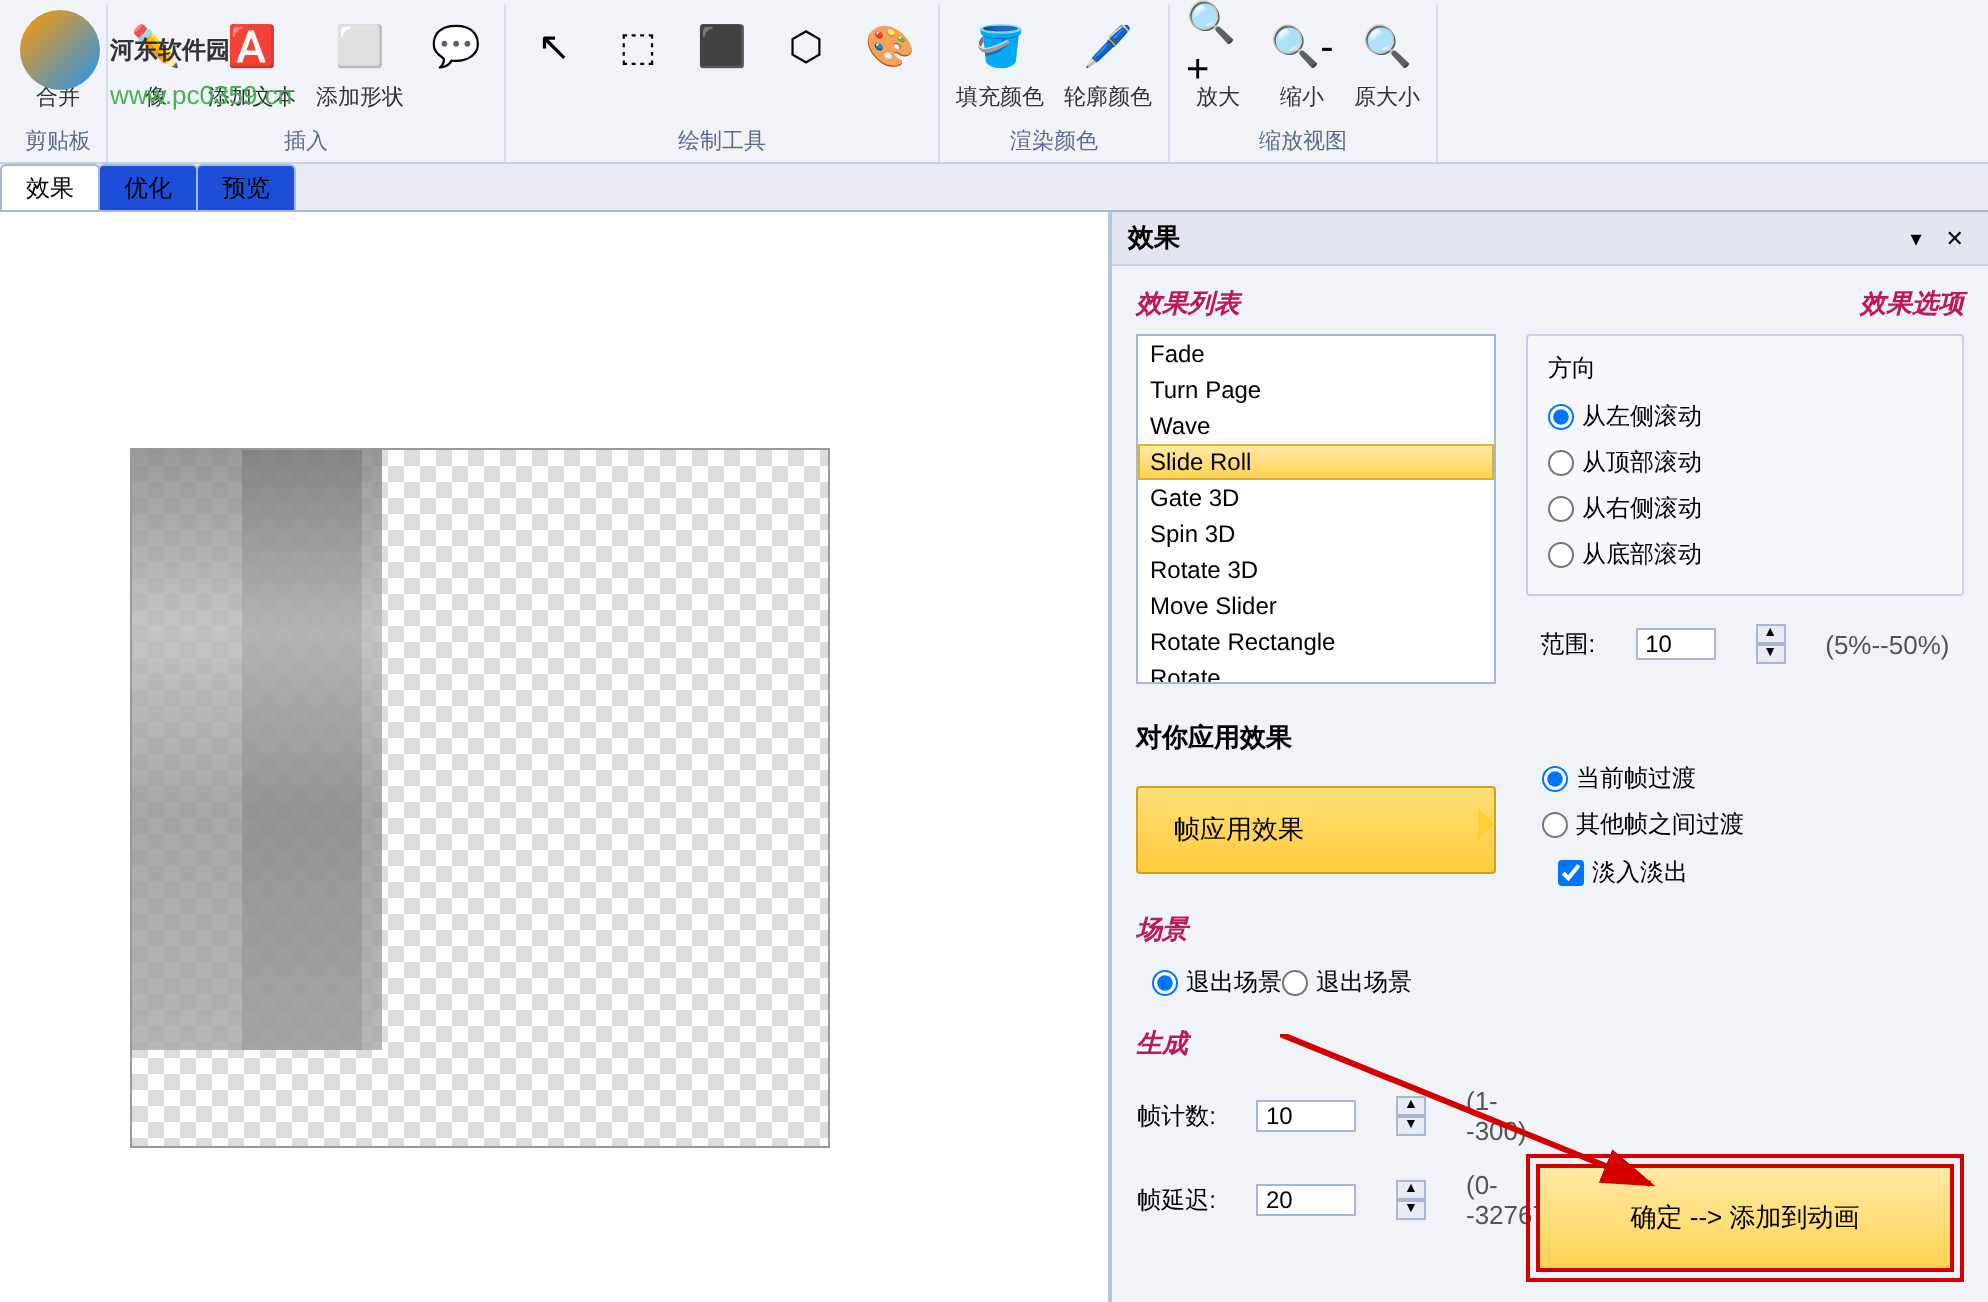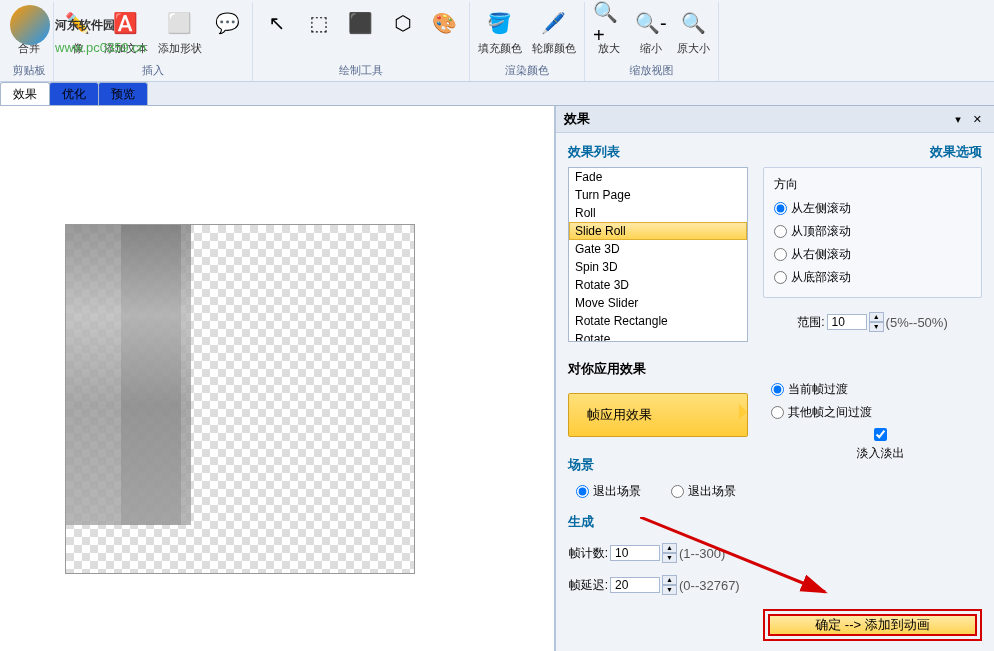--- a/index.html
+++ b/index.html
@@ -36,44 +36,44 @@
 .panel { width: 438px; background: #f0f3f8; display: flex; flex-direction: column; }
 .panel-header { background: #e0e7f1; padding: 4px 8px; border-bottom: 1px solid #c5d1e5; display: flex; justify-content: space-between; align-items: center; }
 .panel-title { font-size: 13px; font-weight: bold; }
 .panel-ctrl { display: flex; gap: 4px; }
 .panel-x { cursor: pointer; padding: 0 4px; font-size: 11px; }
 .panel-body { flex: 1; padding: 10px 12px; overflow-y: auto; display: flex; gap: 15px; }
 .pcol { display: flex; flex-direction: column; }
 .pcol.left { width: 180px; }
 .pcol.right { flex: 1; }
 
-.section-title { font-size: 13px; font-weight: bold; color: #0369a1; margin-bottom: 6px; }
+.section-title { font-size: 13px; font-weight: bold; color: #be185d; margin-bottom: 6px; font-style: italic; }
 .effect-list { border: 1px solid #a8b8d0; background: #fff; height: 175px; overflow-y: scroll; }
 .effect-item { padding: 2px 6px; cursor: pointer; font-size: 12px; }
 .effect-item.selected { background: linear-gradient(#ffe9a5, #ffd454); border: 1px solid #e0b030; padding: 1px 5px; }
 
 .opt-group { border: 1px solid #c5d1e5; background: #f6f8fb; padding: 8px 10px; margin-bottom: 8px; border-radius: 2px; }
 .opt-legend { font-size: 12px; margin-bottom: 4px; }
 .radio-row { display: flex; align-items: center; gap: 4px; padding: 3px 0; }
 .radio-row input[type=radio] { margin: 0; }
-.spin-row { display: flex; align-items: center; gap: 2px; margin: 6px 0; }
+.spin-row { display: flex; align-items: center; gap: 20px; margin: 6px 0; }
 .spin-label { text-align: right; min-width: 40px; }
 .spin-input { width: 50px; padding: 0 4px; border: 1px solid #a8b8d0; }
 .spin-btns { display: flex; flex-direction: column; }
 .spin-btn { width: 15px; height: 10px; font-size: 7px; background: #e8edf5; border: 1px solid #a8b8d0; line-height: 8px; text-align: center; cursor: pointer; }
 .hint { color: #555; font-size: 13px; }
 
 .big-btn { background: linear-gradient(#ffe07a, #ffcc3a); border: 1px solid #d4a020; padding: 12px 18px; font-size: 13px; cursor: pointer; position: relative; border-radius: 2px; margin: 5px 0; }
 .big-btn::after { content: ''; position: absolute; right: -8px; top: 10px; border: 8px solid transparent; border-left-color: #ffcc3a; }
 
-.add-btn { background: linear-gradient(#ffe9a5, #ffd454); border: 2px solid #d40000; padding: 0 14px; font-size: 13px; cursor: pointer; text-align: center; }
+.add-btn { background: linear-gradient(#ffe9a5, #ffd454); border: 2px solid #d40000; padding: 16px 14px; font-size: 13px; cursor: pointer; text-align: center; }
 .add-btn-wrap { border: 2px solid #d40000; padding: 3px; }
 
 .arrow-line { position: absolute; z-index: 500; pointer-events: none; }
-.check-row { display:flex; align-items:center; gap:4px; padding:4px 0 4px 8px;flex-direction:column; }
+.check-row { display:flex; align-items:center; gap:4px; padding:4px 0 4px 8px; }
 </style>
 </head>
 <body>
 
 <div class="watermark">
   <div class="watermark-title">
     <div class="watermark-logo"></div>
     <span>河东软件园</span>
   </div>
   <div class="watermark-url">www.pc0359.cn</div>
@@ -182,35 +182,35 @@
         <span class="panel-x">▾</span>
         <span class="panel-x">✕</span>
       </div>
     </div>
     <div class="panel-body">
       <div class="pcol left">
         <div class="section-title">效果列表</div>
         <div class="effect-list" id="effectList">
             <div class="effect-item">Fade</div>
             <div class="effect-item">Turn Page</div>
-            <div class="effect-item">Roll</div>
+            <div class="effect-item">Wave</div>
             <div class="effect-item selected">Slide Roll</div>
             <div class="effect-item">Gate 3D</div>
             <div class="effect-item">Spin 3D</div>
             <div class="effect-item">Rotate 3D</div>
             <div class="effect-item">Move Slider</div>
             <div class="effect-item">Rotate Rectangle</div>
             <div class="effect-item">Rotate</div>
           </div>
 
         <div style="font-size:13px;font-weight:bold;margin:18px 0 10px">对你应用效果</div>
         <div class="big-btn">帧应用效果</div>
 
         <div class="section-title" style="margin-top:14px">场景</div>
-        <div style="display:flex;gap:30px;padding-left:8px">
+        <div style="display:flex;padding-left:8px">
           <label class="radio-row">
               <input type="radio" name="scene" checked="" style="">
               <span>退出场景</span>
             </label>
           <label class="radio-row">
               <input type="radio" name="scene" style="">
               <span>退出场景</span>
             </label>
         </div>
 

